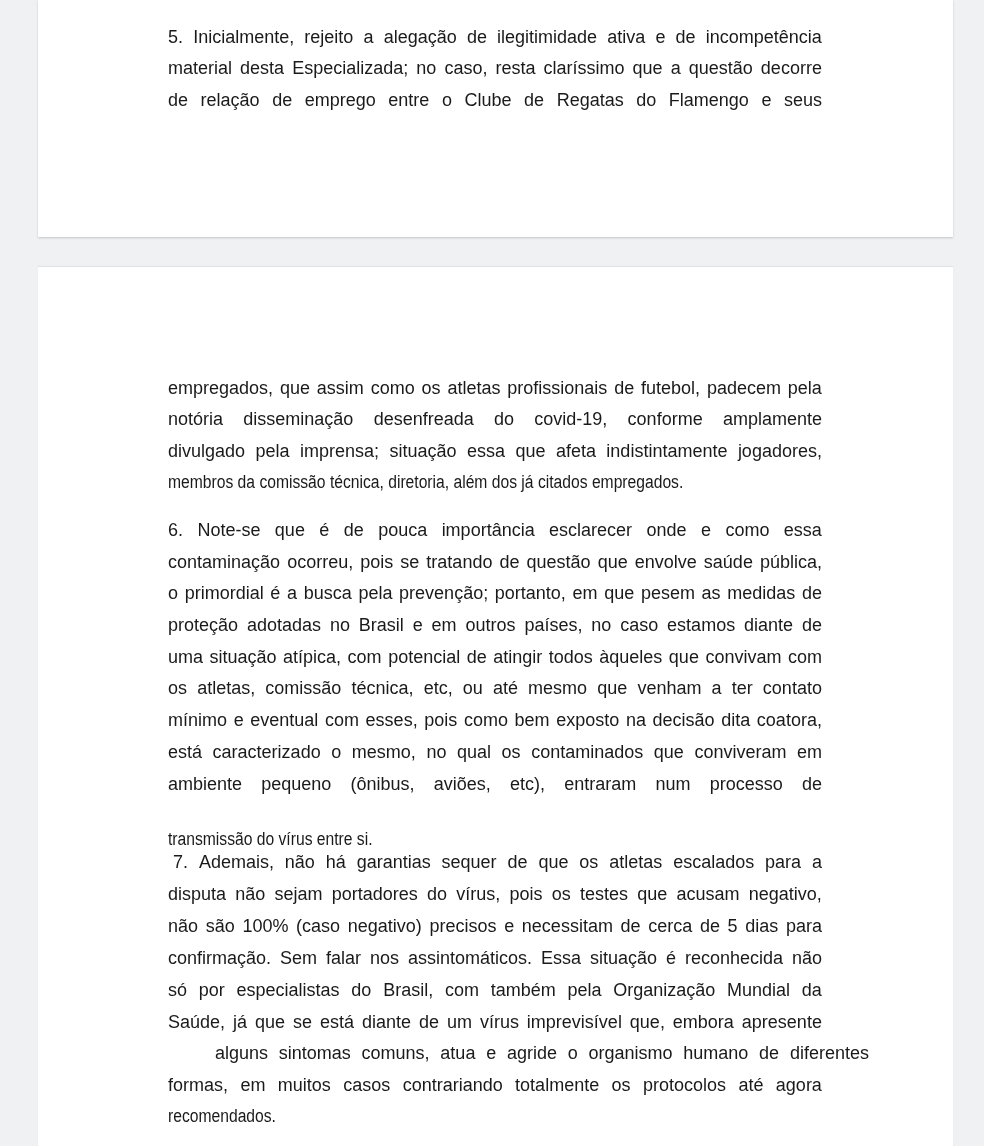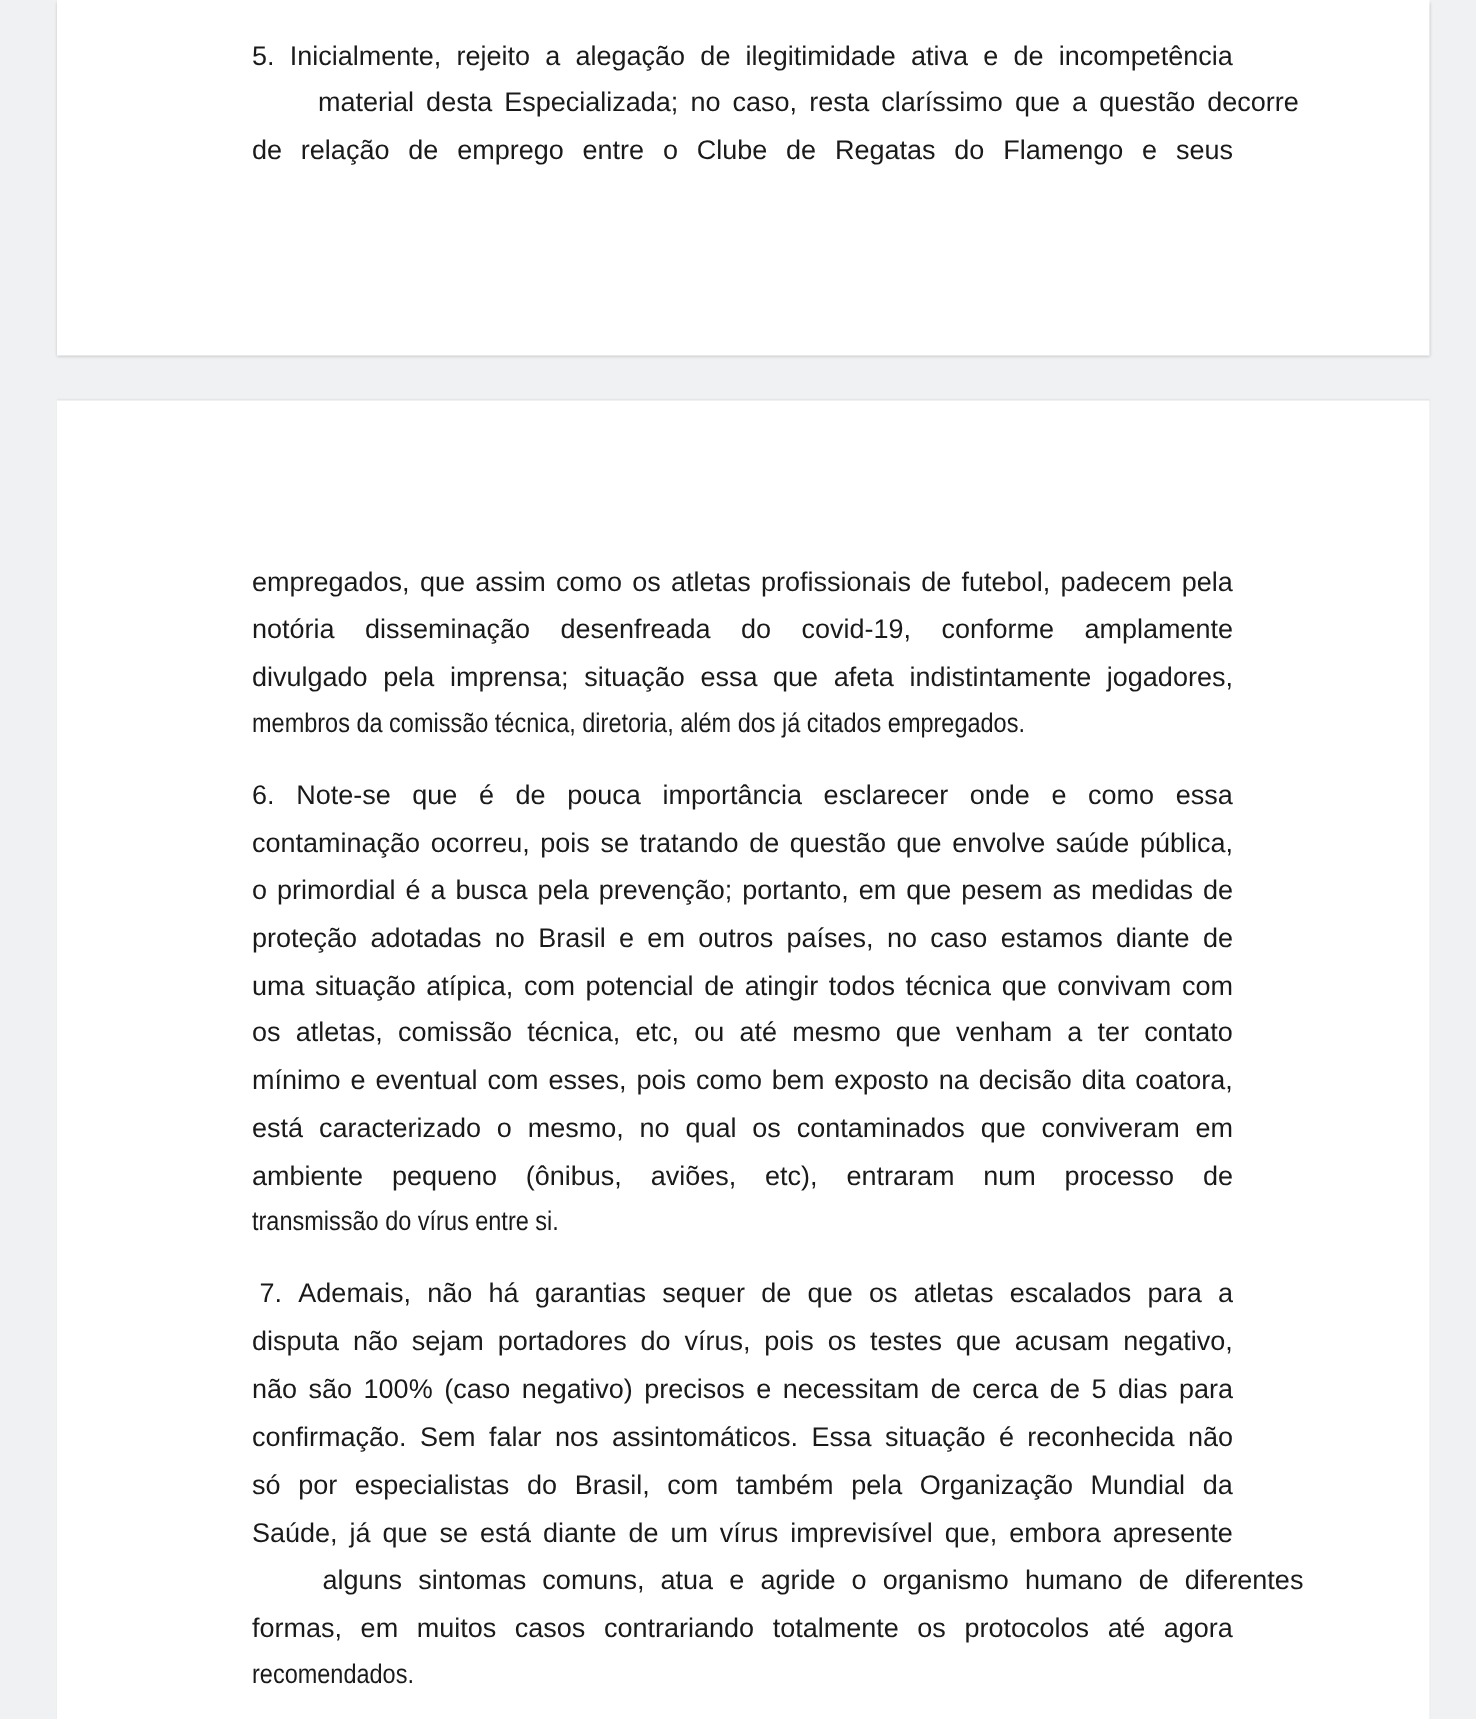--- a/index.html
+++ b/index.html
@@ -71,21 +71,21 @@
             <span class="w">alegação</span>
             <span class="w">de</span>
             <span class="w">ilegitimidade</span>
             <span class="w">ativa</span>
             <span class="w">e</span>
             <span class="w">de</span>
             <span class="w">incompetência</span>
           </span>
         </div>
         <div class="line justify" style="top: 56px;">
-          <span class="inner" style="width: 654px; margin-left: 44px;">
+          <span class="inner" style="width: 654px;">
             <span class="w">material</span>
             <span class="w">desta</span>
             <span class="w">Especializada;</span>
             <span class="w">no</span>
             <span class="w">caso,</span>
             <span class="w">resta</span>
             <span class="w">claríssimo</span>
             <span class="w">que</span>
             <span class="w">a</span>
             <span class="w">questão</span>
@@ -224,21 +224,21 @@
         <div class="line justify" style="top: 378px;">
           <span class="inner" style="width: 654px; align-items: center;">
             <span class="w">uma</span>
             <span class="w">situação</span>
             <span class="w">atípica,</span>
             <span class="w">com</span>
             <span class="w">potencial</span>
             <span class="w">de</span>
             <span class="w">atingir</span>
             <span class="w">todos</span>
-            <span class="w">técnica</span>
+            <span class="w">àqueles</span>
             <span class="w">que</span>
             <span class="w">convivam</span>
             <span class="w">com</span>
           </span>
         </div>
         <div class="line justify" style="top: 409px;">
           <span class="inner" style="width: 654px;">
             <span class="w">os</span>
             <span class="w">atletas,</span>
             <span class="w">comissão</span>
@@ -292,21 +292,21 @@
             <span class="w">pequeno</span>
             <span class="w">(ônibus,</span>
             <span class="w">aviões,</span>
             <span class="w">etc),</span>
             <span class="w">entraram</span>
             <span class="w">num</span>
             <span class="w">processo</span>
             <span class="w">de</span>
           </span>
         </div>
-        <div class="line" style="top: 535px;"><span class="inner" style="transform: scaleX(0.87);">transmissão do vírus entre si.</span></div>
+        <div class="line" style="top: 560px;"><span class="inner" style="transform: scaleX(0.87);">transmissão do vírus entre si.</span></div>
       </div>
       <div>
         <div class="line justify" style="top: 583px;">
           <span class="inner" style="width: 654px;">
             <span class="w">&nbsp;7.</span>
             <span class="w">Ademais,</span>
             <span class="w">não</span>
             <span class="w">há</span>
             <span class="w">garantias</span>
             <span class="w">sequer</span>

